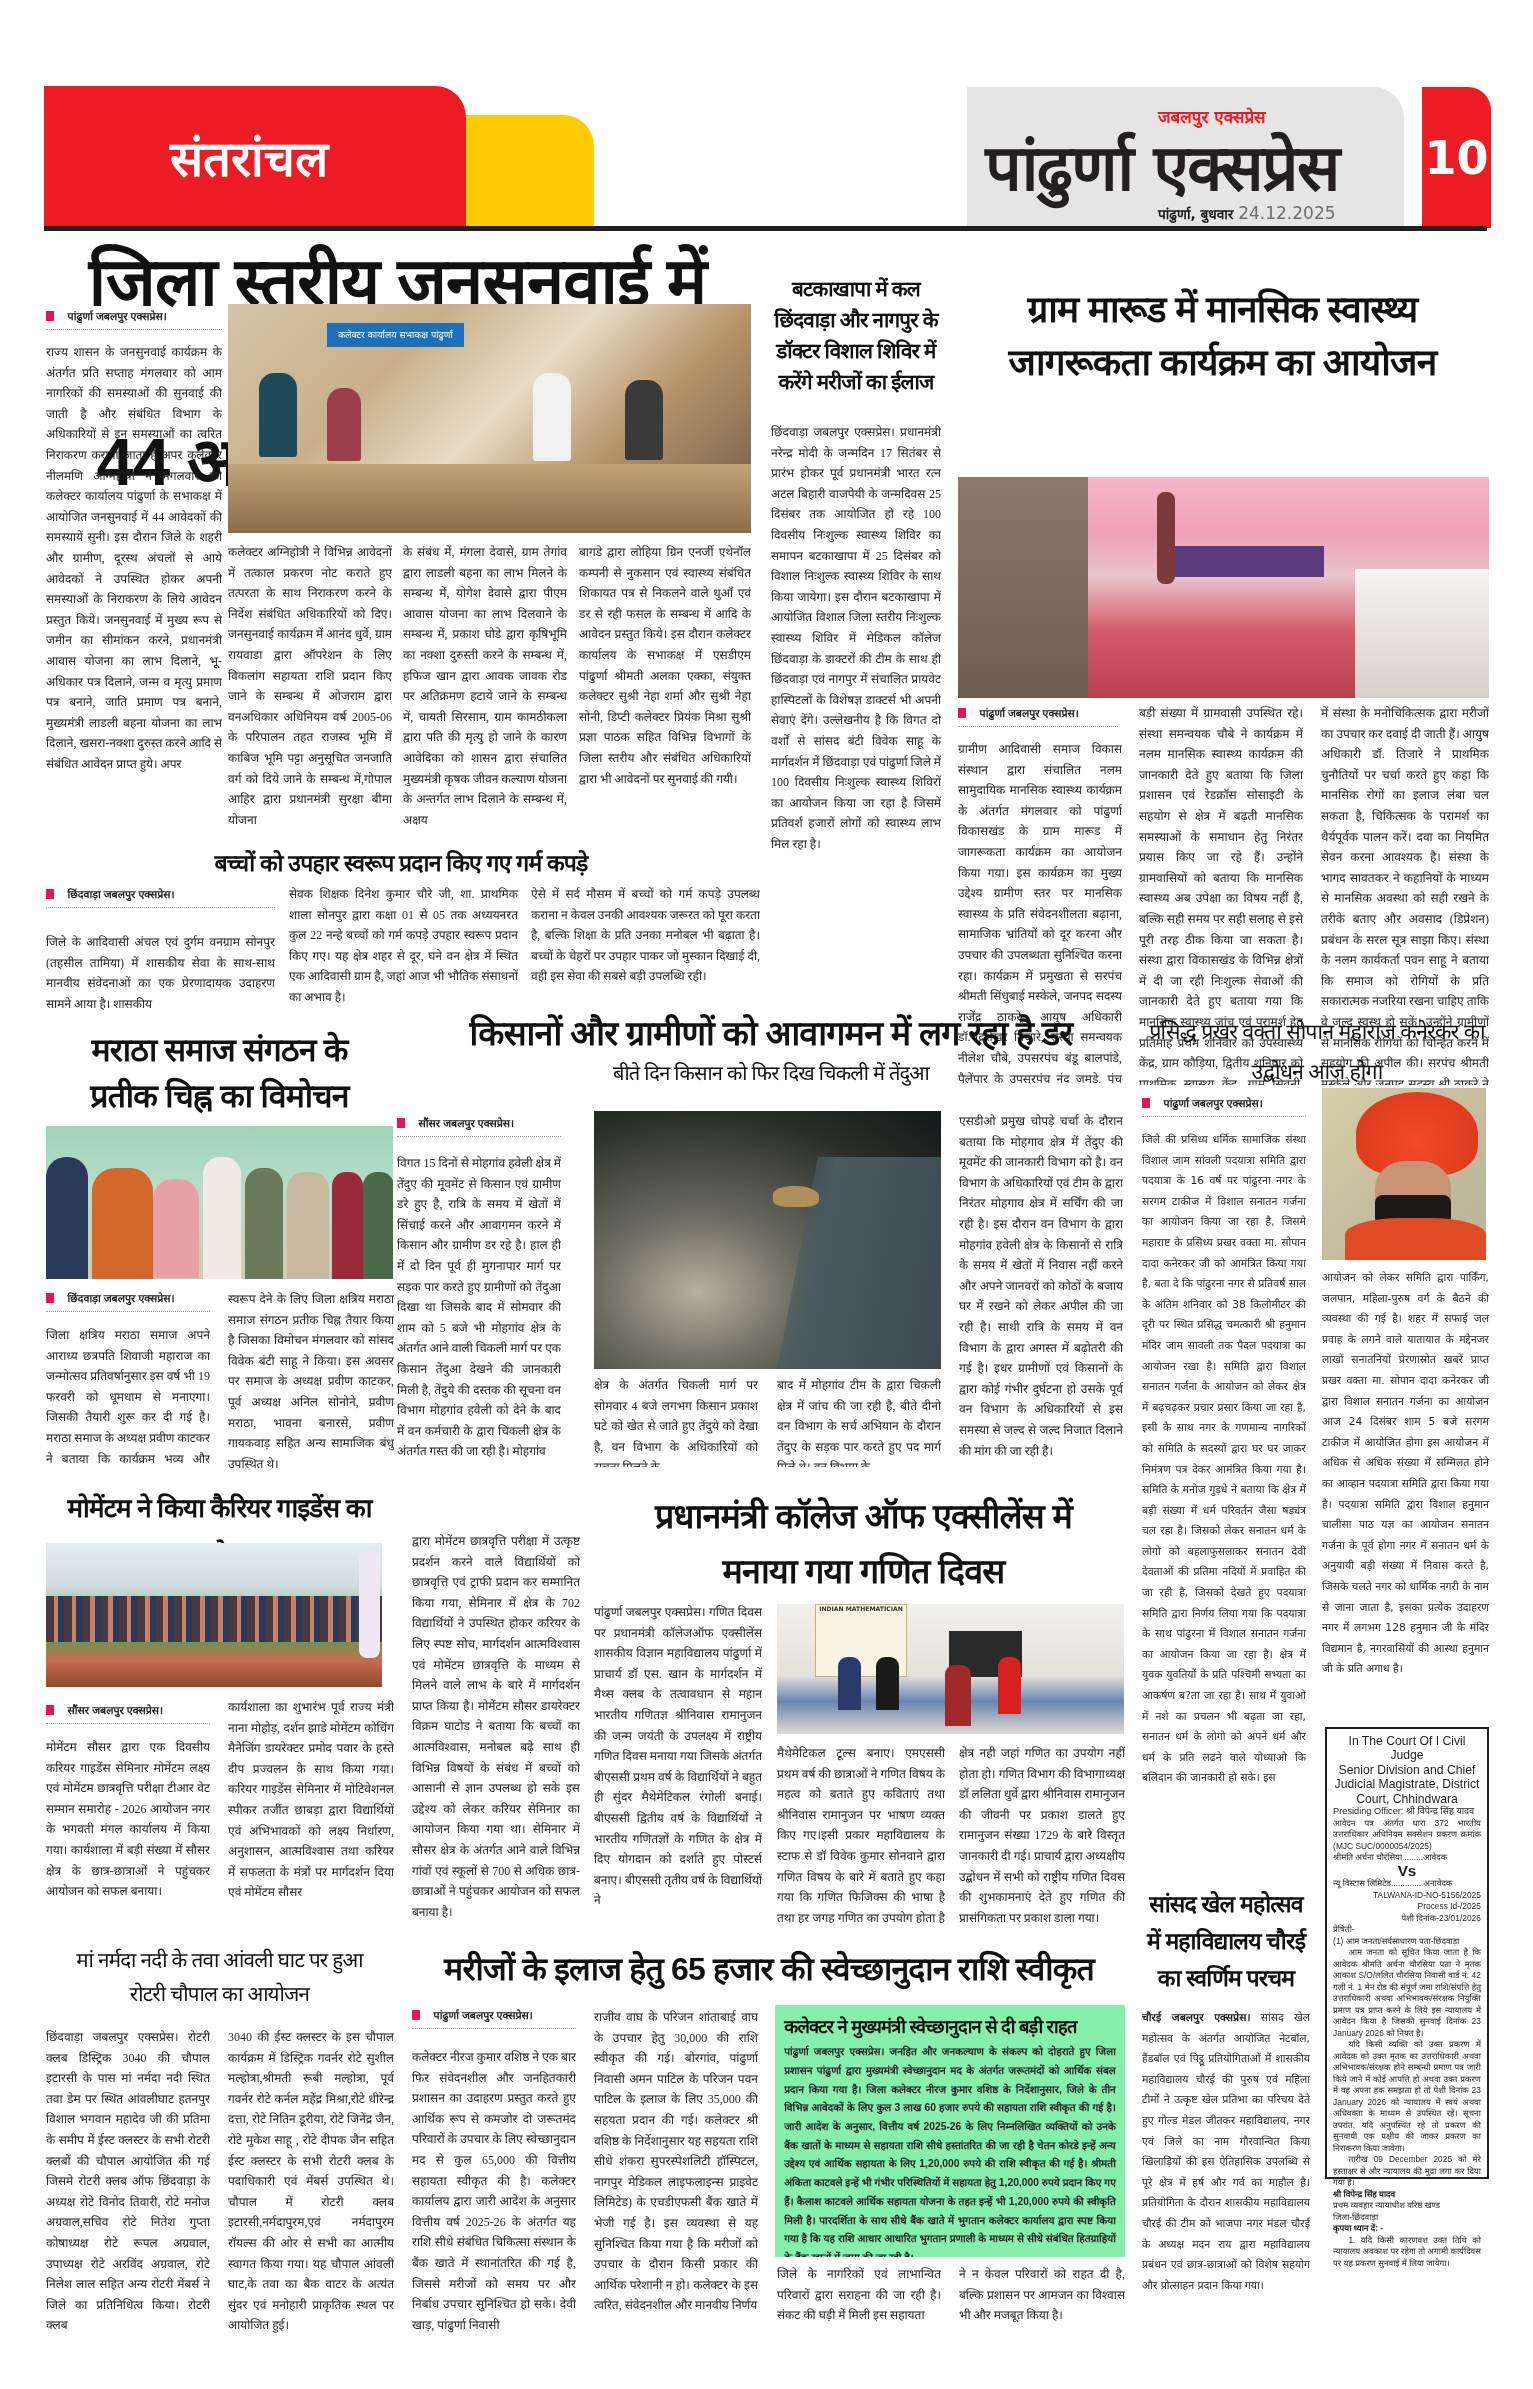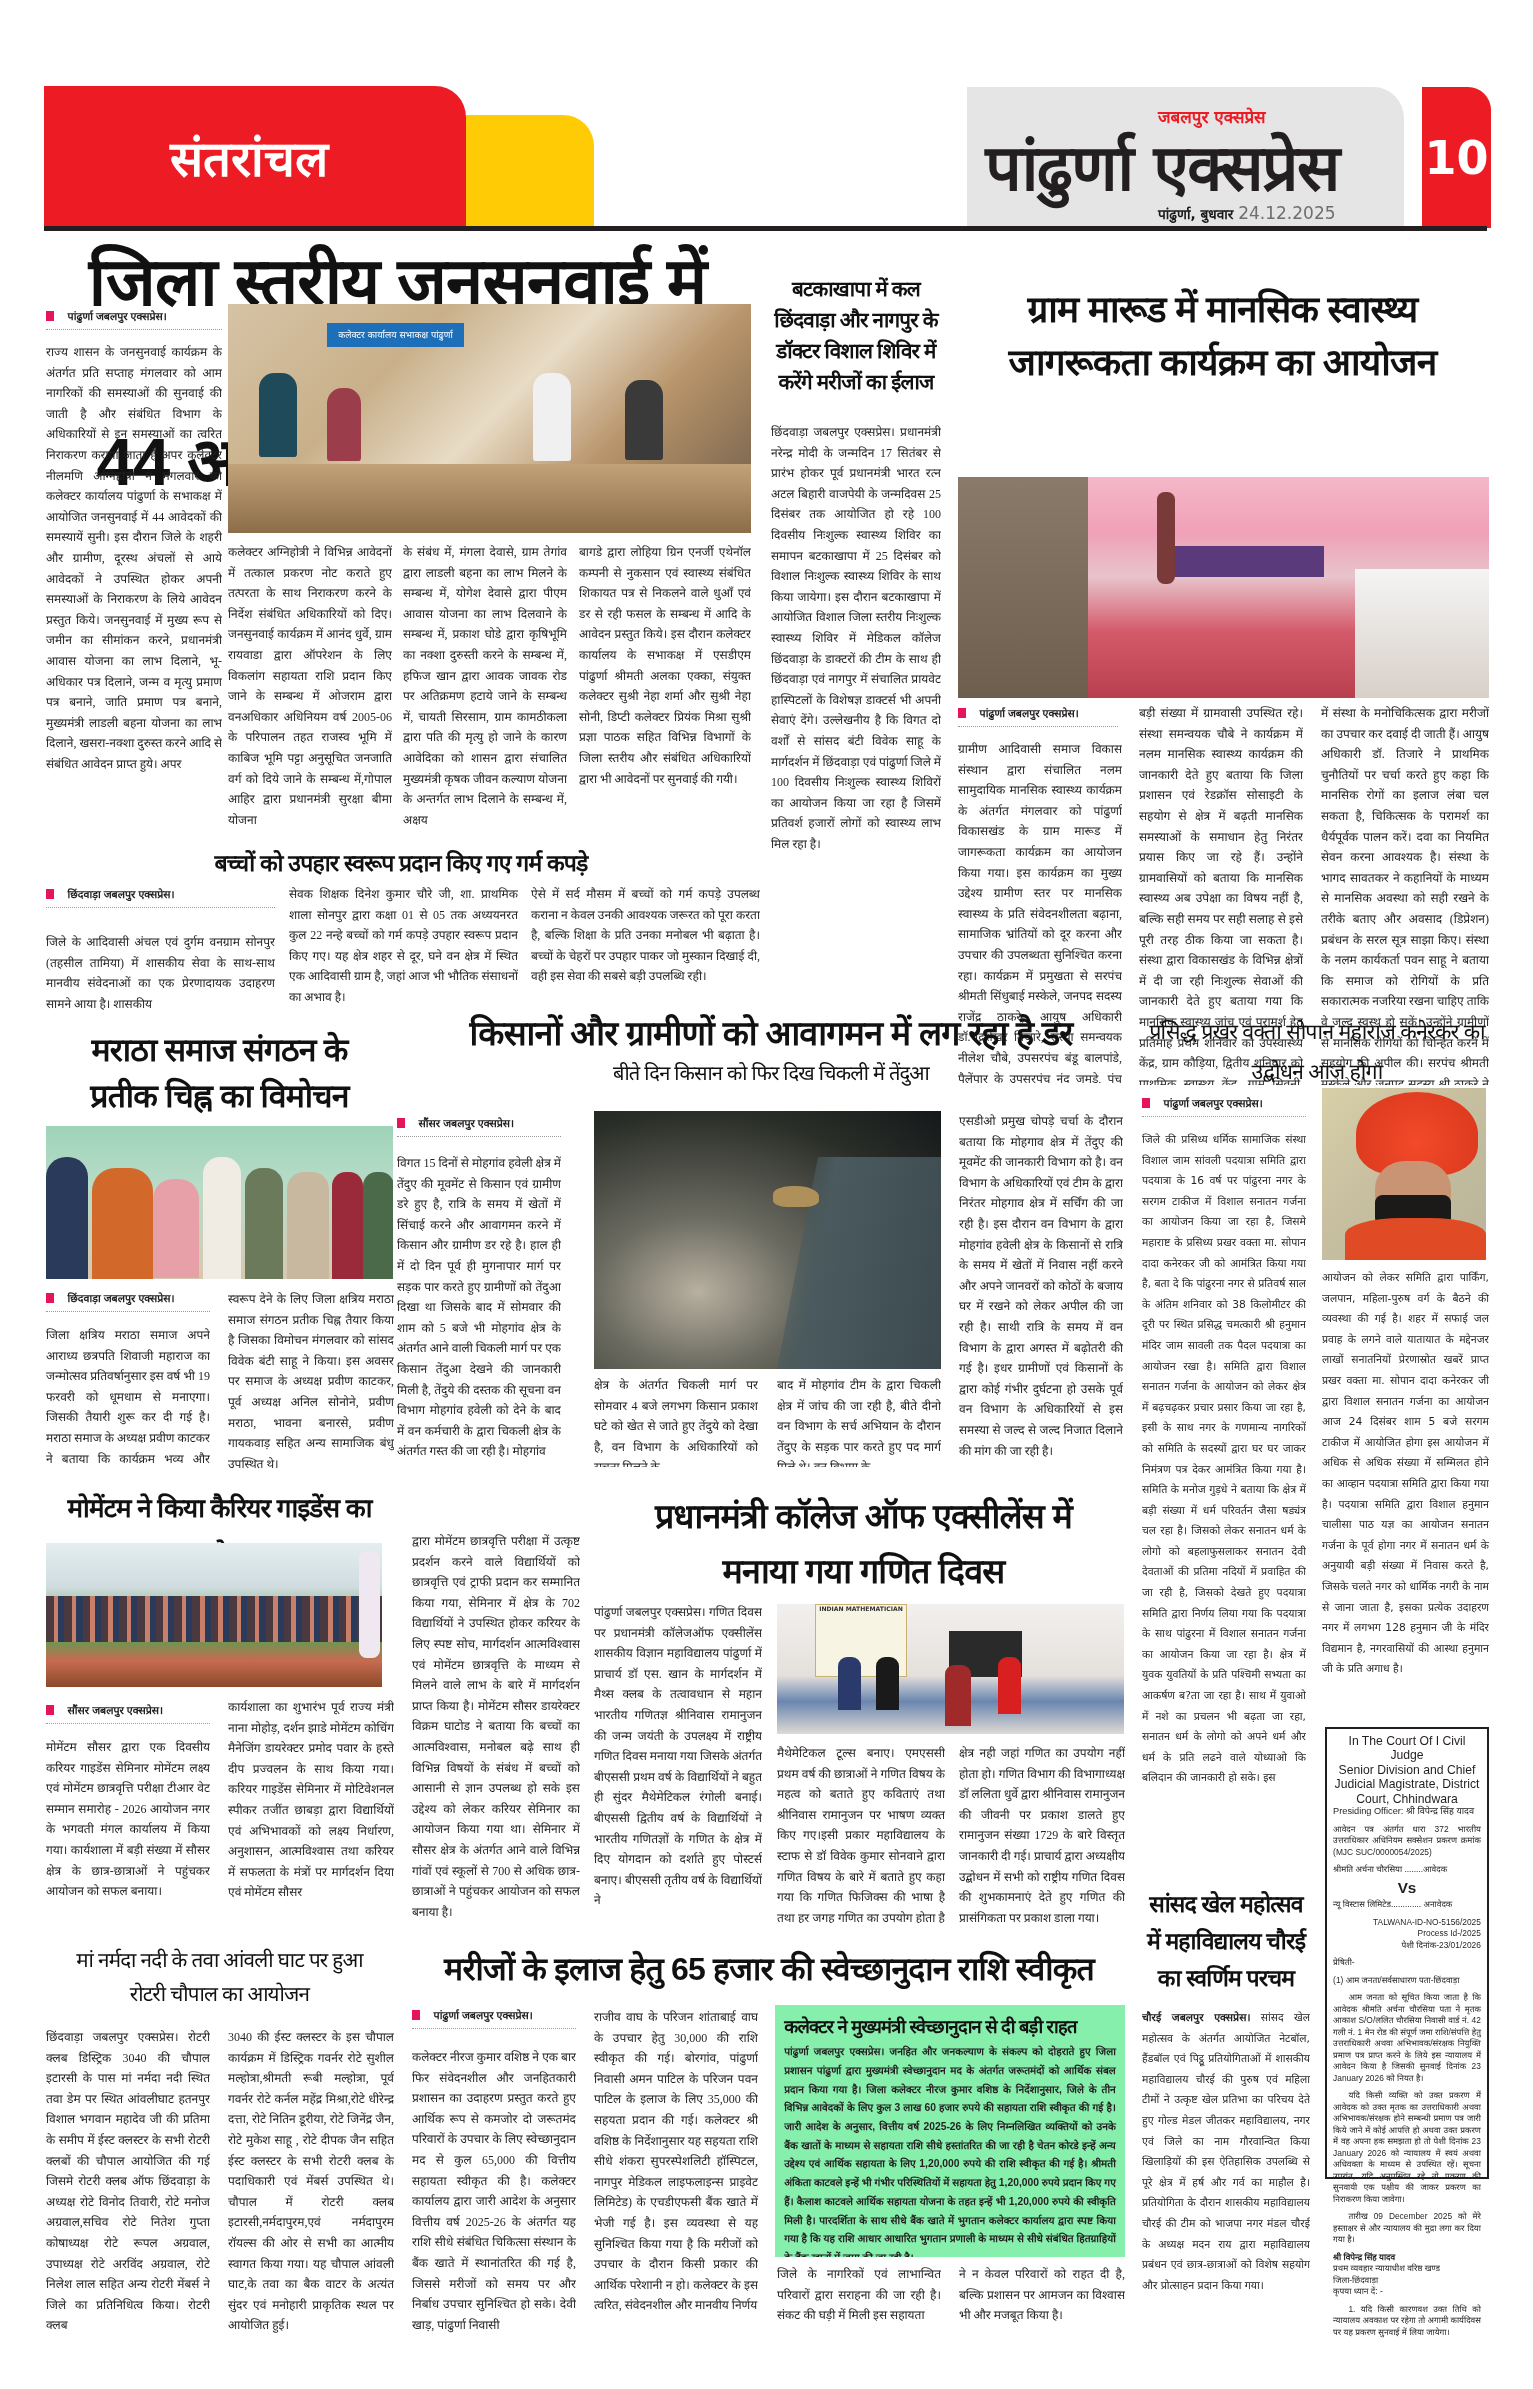--- a/index.html
+++ b/index.html
@@ -19,21 +19,21 @@
 .body{font-family:"Liberation Serif",serif;font-size:12px;line-height:20.6px;text-align:justify;color:#231f20}
 .dl{font-family:"Liberation Sans",sans-serif;font-weight:bold;font-size:10.7px;color:#231f20;border-bottom:1.5px dotted #999;padding-bottom:6.1px;display:flex;align-items:center;gap:14px}
 .dl .sq{width:7.6px;height:9.2px;background:#e6145c;display:inline-block}
 .photo{position:absolute;overflow:hidden}
 .boxed{background:#86efac}
 .notice{position:absolute;left:1325px;top:1727px;width:164px;height:452px;border:2.3px solid #231f20;padding:4.6px 6.1px;font-family:"Liberation Sans",sans-serif;font-size:8.4px;line-height:11.5px;color:#231f20}
 .notice .h{text-align:center;font-size:12.2px;line-height:14.5px}
 .notice .c{text-align:left}
 .notice .r{text-align:right}
 .notice .vs{text-align:center;font-size:15.3px;font-weight:bold;margin:1.5px 0}
-.notice p{text-align:justify;margin:6px 0}
+.notice p{text-align:justify;margin:0 0}
 </style>
 </head>
 <body>
 
 <div class="sec-tab">
     <span>संतरांचल</span>
   </div>
 <div class="sec-tab2"></div>
 <div class="mast">
   <div class="sub">जबलपुर एक्सप्रेस</div>
@@ -231,16 +231,16 @@
   <div class="r">Process Id-/2025</div>
   <div class="r">पेशी दिनांक-23/01/2026</div>
   <p>प्रेषिती-</p>
   <p>(1) आम जनता/सर्वसाधारण पता-छिंदवाड़ा</p>
   <p style="text-indent:15.3px">आम जनता को सूचित किया जाता है कि आवेदक श्रीमति अर्चना चौरसिया पता ने मृतक आकाश S/O/ललित चौरसिया निवासी वार्ड नं. 42 गली नं. 1 मेन रोड की संपूर्ण जमा राशि/संपत्ति हेतु उत्तराधिकारी अथवा अभिभावक/संरक्षक नियुक्ति प्रमाण पत्र प्राप्त करने के लिये इस न्यायालय में आवेदन किया है जिसकी सुनवाई दिनांक 23 January 2026 को नियत है।</p>
   <p style="text-indent:15.3px">यदि किसी व्यक्ति को उक्त प्रकरण में आवेदक को उक्त मृतक का उत्तराधिकारी अथवा अभिभावक/संरक्षक होने सम्बन्धी प्रमाण पत्र जारी किये जाने में कोई आपत्ति हो अथवा उक्त प्रकरण में वह अपना हक समझता हो तो पेशी दिनांक 23 January 2026 को न्यायालय में स्वयं अथवा अधिवक्ता के माध्यम से उपस्थित रहें। सूचना उपरांत, यदि अनुपस्थित रहे तो प्रकरण की सुनवायी एक पक्षीय की जाकर प्रकरण का निराकरण किया जावेगा।</p>
   <p style="text-indent:15.3px">तारीख 09 December 2025 को मेरे हस्ताक्षर से और न्यायालय की मुद्रा लगा कर दिया गया है।</p>
   <div class="c" style="font-weight:bold">श्री विपेन्द्र सिंह यादव</div>
   <div class="c">प्रथम व्यवहार न्यायाधीश वरिष्ठ खण्ड</div>
   <div class="c">जिला-छिंदवाड़ा</div>
-  <div style="font-weight:normal">कृपया ध्यान दें: -</div>
+  <div style="font-weight:bold">कृपया ध्यान दें: -</div>
   <p style="text-indent:15.3px">1. यदि किसी कारणवश उक्त तिथि को न्यायालय अवकाश पर रहेगा तो अगामी कार्यदिवस पर यह प्रकरण सुनवाई में लिया जायेगा।</p>
 </div>
 
 
 </body></html>

